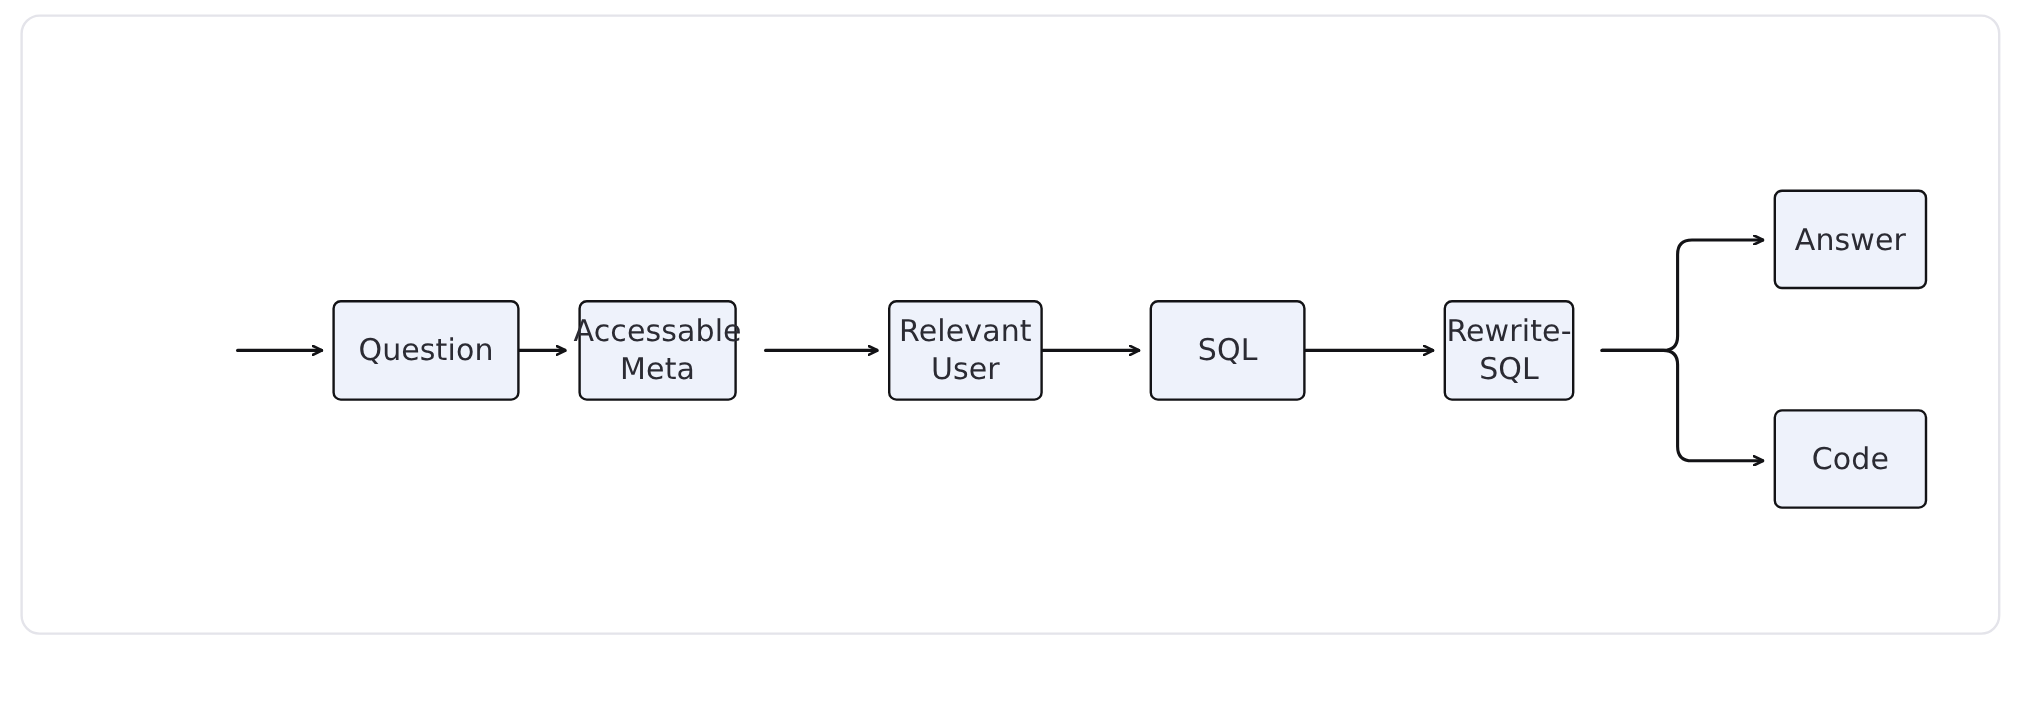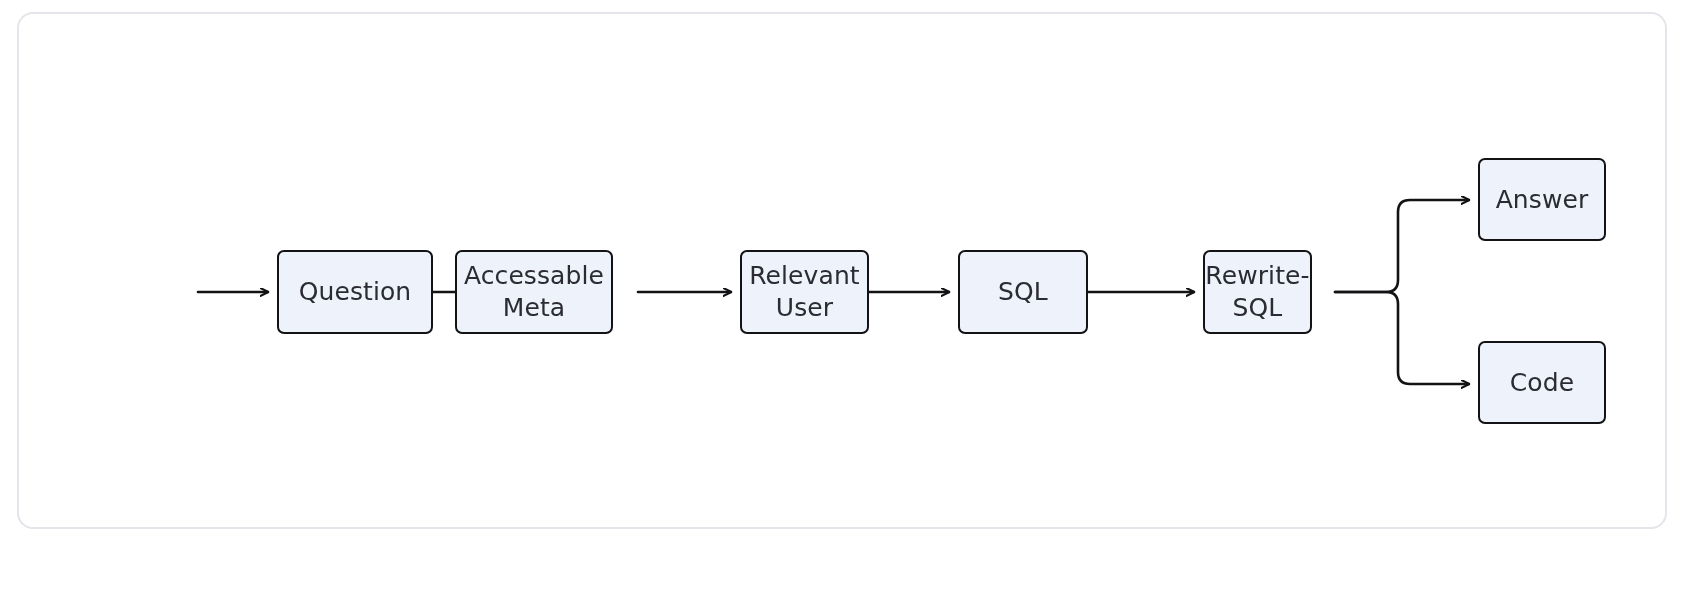--- a/index.html
+++ b/index.html
@@ -58,21 +58,21 @@
     color: #2b2b33;
     font-size: 25px;
     line-height: 1.28;
     letter-spacing: 0.1px;
     white-space: pre-line;
     padding: 2px 6px;
   }
 
   .node-user        { left: 67px;   top: 250px; width: 131px; height: 84px; }
   .node-question    { left: 277px;  top: 250px; width: 156px; height: 84px; }
-  .node-accessable  { left: 455px;  top: 250px; width: 158px; height: 84px; }
+  .node-accessable  { left: 482px;  top: 250px; width: 132px; height: 84px; }
   .node-relevant    { left: 740px;  top: 250px; width: 129px; height: 84px; }
   .node-sql         { left: 958px;  top: 250px; width: 130px; height: 84px; }
   .node-rewritesql  { left: 1203px; top: 250px; width: 109px; height: 84px; }
   .node-answer      { left: 1478px; top: 158px; width: 128px; height: 83px; }
   .node-code        { left: 1478px; top: 341px; width: 128px; height: 83px; }
 </style>
 </head>
 <body>
 
 <div id="canvas">

